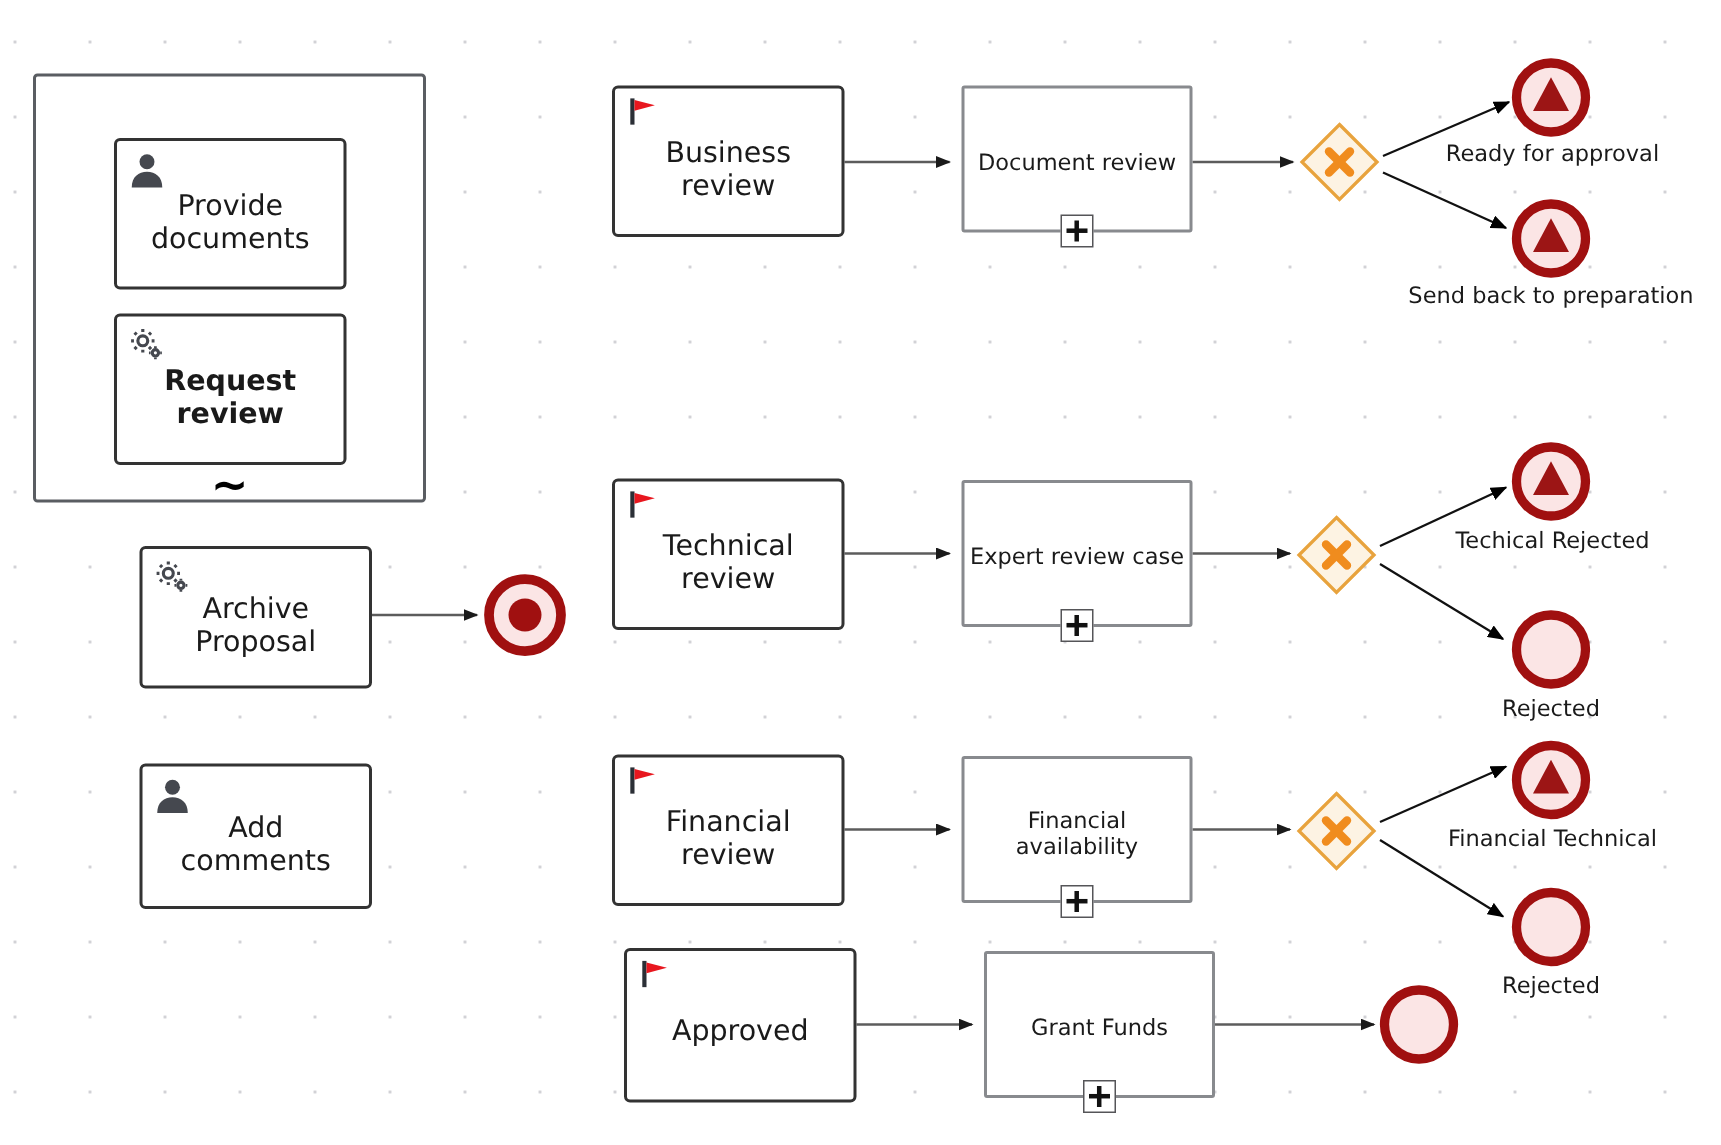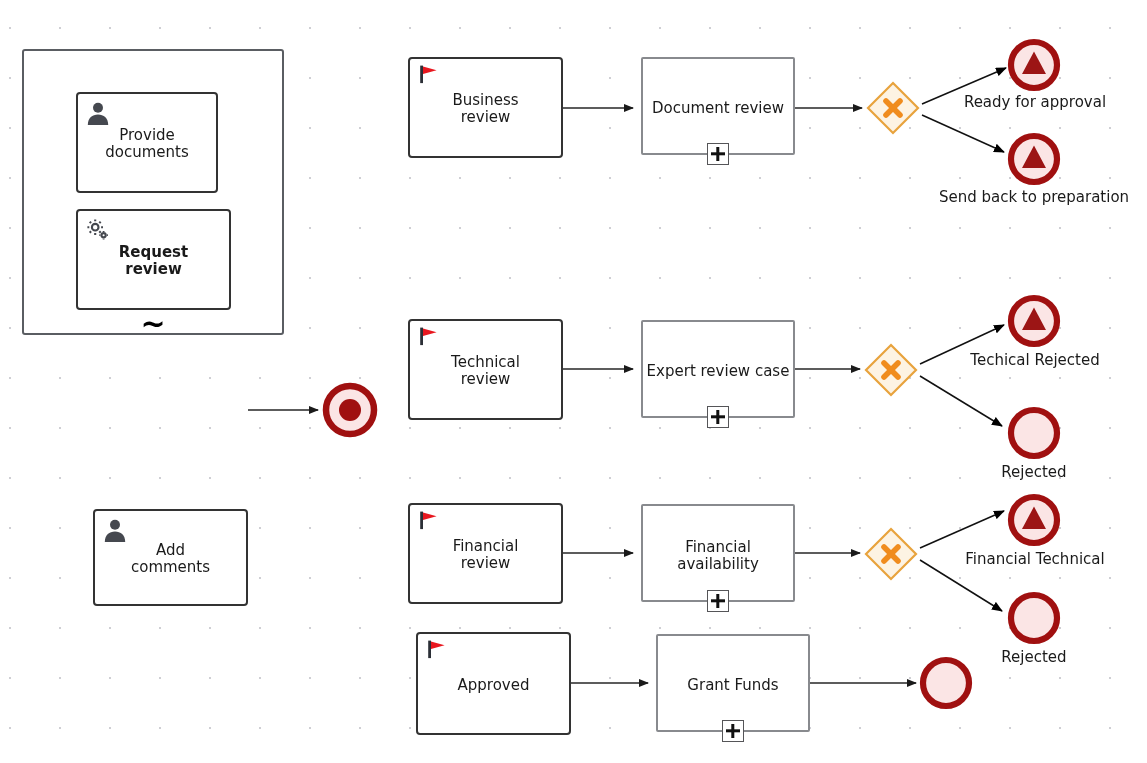--- a/index.html
+++ b/index.html
@@ -29,21 +29,21 @@
   
   .task {
     background: #ffffff;
     border: 2px solid #333333;
     border-radius: 4px;
   }
   .task > .tlabel {
     position: absolute;
     left: 0; right: 0;
     text-align: center;
-    font-size: 15px;
+    font-size: 19px;
     color: #1a1a1a;
     line-height: 1.15;
     white-space: pre-line;
   }
 
   
   .subproc {
     background: #ffffff;
     border: 2px solid #888a8e;
     border-radius: 2px;
@@ -160,21 +160,21 @@
     <line x1="571" y1="683" x2="648" y2="683" stroke="#5c5c5c" stroke-width="1.8" marker-end="url(#ah-gray)"></line>
     <line x1="810" y1="683" x2="916" y2="683" stroke="#5c5c5c" stroke-width="1.8" marker-end="url(#ah-gray)"></line>
   </svg>
 
   <div class="layer" id="nodes">
 
     <div class="node adhoc-container" style="left:22px; top:49px; width:262px; height:286px;">
       <div class="adhoc-marker">~</div>
     </div>
 
-    <div class="node task" style="left:76px; top:92px; width:142px; height:101px;text-decoration:underline;">
+    <div class="node task" style="left:76px; top:92px; width:155px; height:101px;text-decoration:underline;">
       <svg class="marker-icon" viewBox="0 0 24 24">
         <circle cx="12" cy="7.2" r="4.6" fill="#45484f"></circle>
         <path d="M2.6,23 C2.6,16.6 6.8,13.4 12,13.4 C17.2,13.4 21.4,16.6 21.4,23 z" fill="#45484f"></path>
       </svg>
       <div class="tlabel" style="top:33px;">Provide
 documents</div>
     </div>
 
     <div class="node task" style="left:76px; top:209px; width:155px; height:101px;font-weight:bold;">
       <svg class="marker-icon" viewBox="0 0 26 26">
@@ -183,20 +183,33 @@
           <path d="M10.2,2.4 L10.2,4.3 M10.2,16.1 L10.2,18 M2.4,10.2 L4.3,10.2 M16.1,10.2 L18,10.2
                    M4.7,4.7 L6.1,6.1 M14.3,14.3 L15.7,15.7 M15.7,4.7 L14.3,6.1 M6.1,14.3 L4.7,15.7"></path>
           <circle cx="18.6" cy="18.2" r="2.1"></circle>
           <path d="M18.6,13.9 L18.6,15 M18.6,21.4 L18.6,22.5 M14.3,18.2 L15.4,18.2 M21.8,18.2 L22.9,18.2" stroke-width="1.8"></path>
         </g>
       </svg>
       <div class="tlabel" style="top:33px;">Request
 review</div>
     </div>
 
+    <div class="node task" style="left:93px; top:364px; width:155px; height:95px;">
+      <svg class="marker-icon" viewBox="0 0 26 26">
+        <g fill="none" stroke="#45484f" stroke-width="2.1">
+          <circle cx="10.2" cy="10.2" r="3.3"></circle>
+          <path d="M10.2,2.4 L10.2,4.3 M10.2,16.1 L10.2,18 M2.4,10.2 L4.3,10.2 M16.1,10.2 L18,10.2
+                   M4.7,4.7 L6.1,6.1 M14.3,14.3 L15.7,15.7 M15.7,4.7 L14.3,6.1 M6.1,14.3 L4.7,15.7"></path>
+          <circle cx="18.6" cy="18.2" r="2.1"></circle>
+          <path d="M18.6,13.9 L18.6,15 M18.6,21.4 L18.6,22.5 M14.3,18.2 L15.4,18.2 M21.8,18.2 L22.9,18.2" stroke-width="1.8"></path>
+        </g>
+      </svg>
+      <div class="tlabel" style="top:30px;">Archive
+Proposal</div>
+    </div>
 
     <div class="event" style="left:322px; top:382px; width:56px; height:56px;">
       <svg width="56" height="56" viewBox="0 0 56 56">
         <circle cx="28" cy="28" r="24" fill="#FBE5E5" stroke="#A01010" stroke-width="6.5"></circle>
         <circle cx="28" cy="28" r="11" fill="#A01010"></circle>
       </svg>
     </div>
 
     <div class="node task" style="left:93px; top:509px; width:155px; height:97px;">
       <svg class="marker-icon" viewBox="0 0 24 24">

